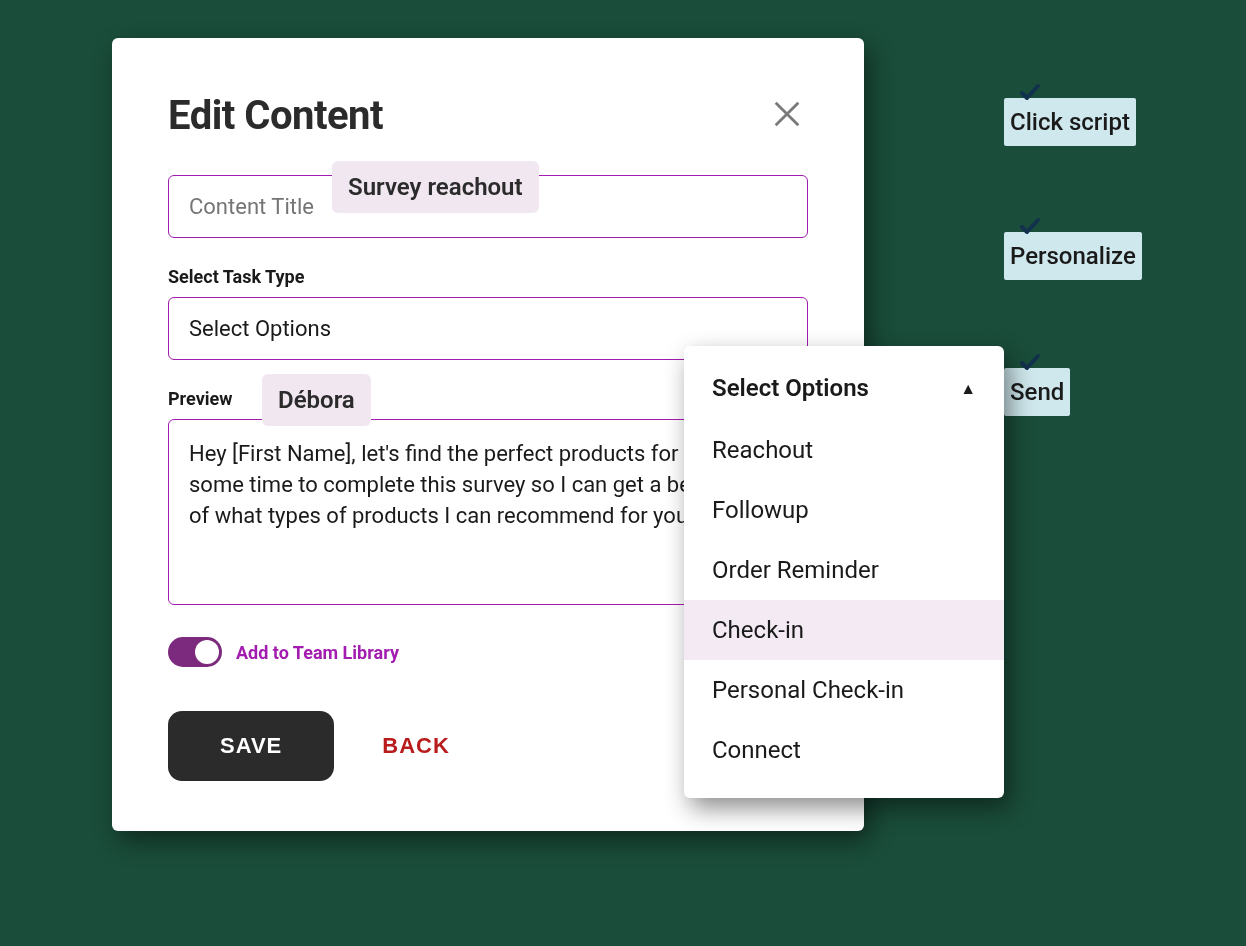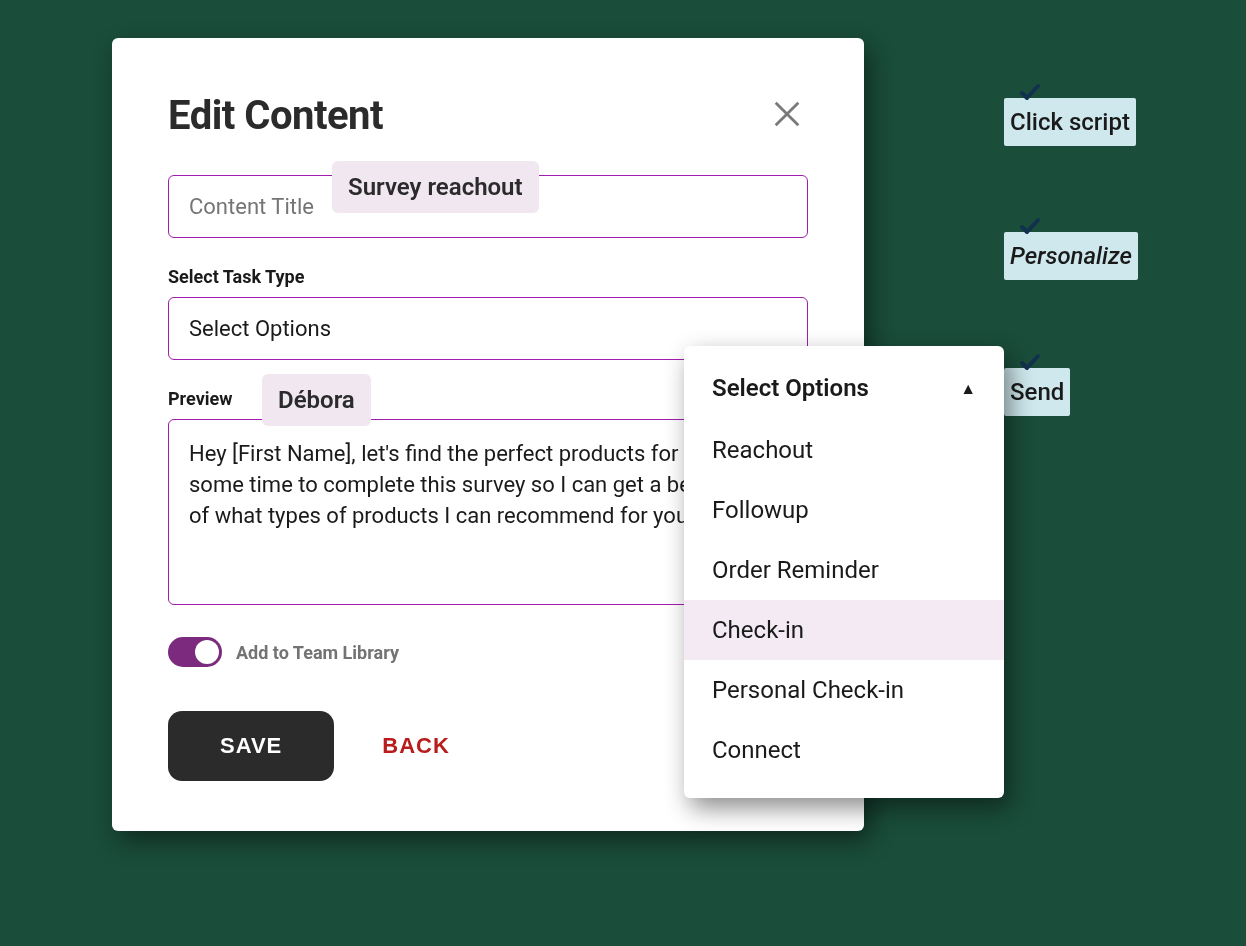--- a/index.html
+++ b/index.html
@@ -101,21 +101,21 @@
     right: 3px;
     top: 3px;
     width: 24px;
     height: 24px;
     background: #fff;
     border-radius: 50%;
   }
   .toggle-label {
     font-size: 18px;
     font-weight: 700;
-    color: #737373;
+    color: #a21caf;
   }
   .button-row {
     display: flex;
     align-items: center;
     gap: 48px;
   }
   .btn-save {
     background: #2b2b2b;
     color: #fff;
     font-weight: 700;
@@ -175,21 +175,21 @@
     border-radius: 2px;
   }
   .step-tag .check {
     position: absolute;
     left: 12px;
     top: -18px;
     color: #12314d;
   }
   .step-tag .check svg { width: 28px; height: 24px; }
   .step-1 { left: 1004px; top: 98px; }
-  .step-2 { left: 1004px; top: 232px; font-style: italic; }
+  .step-2 { left: 1004px; top: 232px; }
   .step-3 { left: 1004px; top: 368px; }
 </style>
 </head>
 <body>
 
 <div class="modal">
   <div class="modal-header">
     <h1 class="modal-title">Edit Content</h1>
     <div class="close-btn">
       <svg viewBox="0 0 24 24" fill="none" stroke="currentColor" stroke-width="2">

